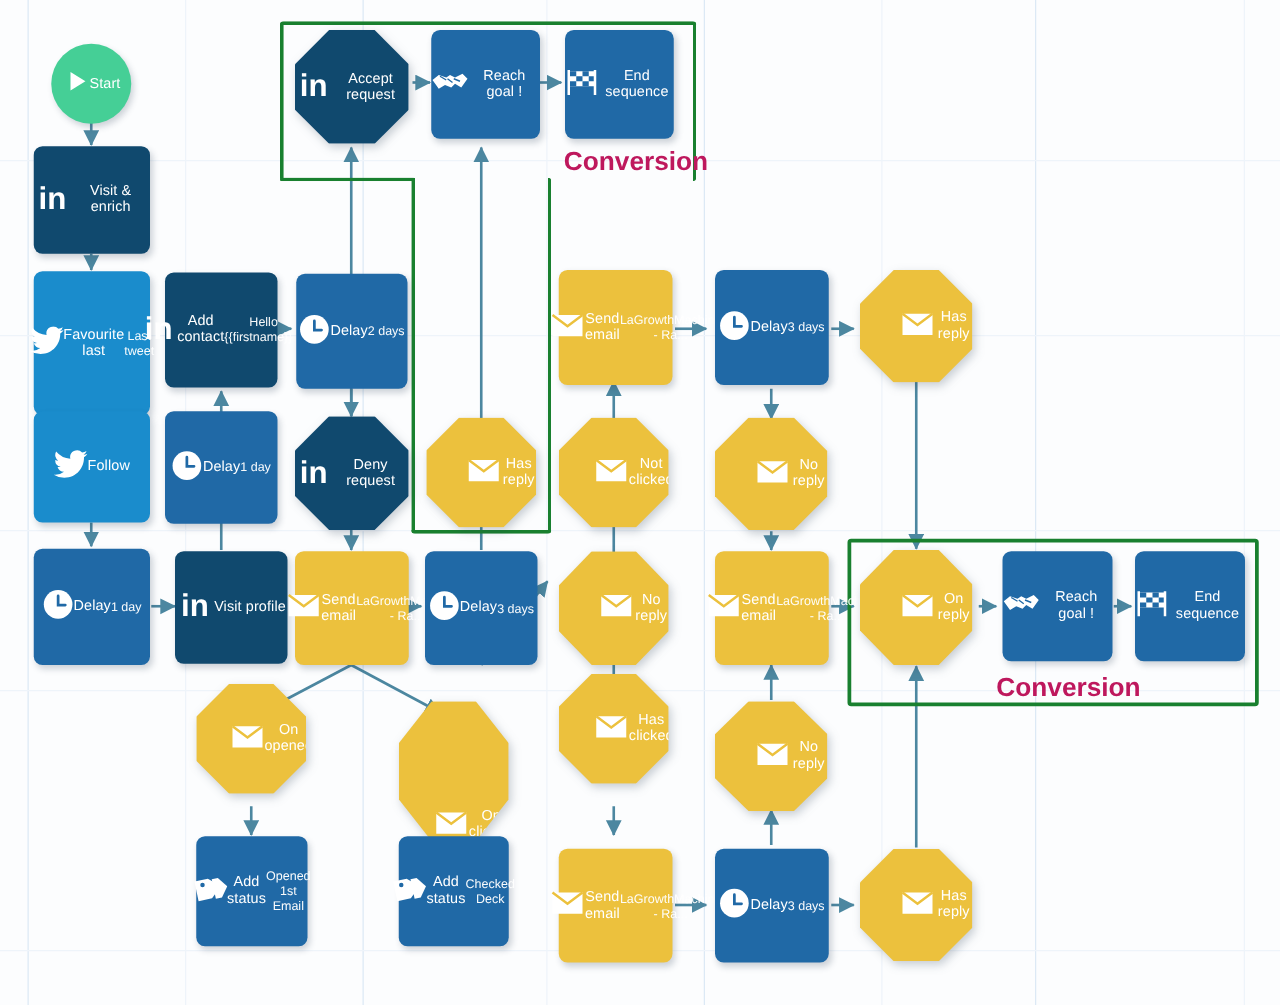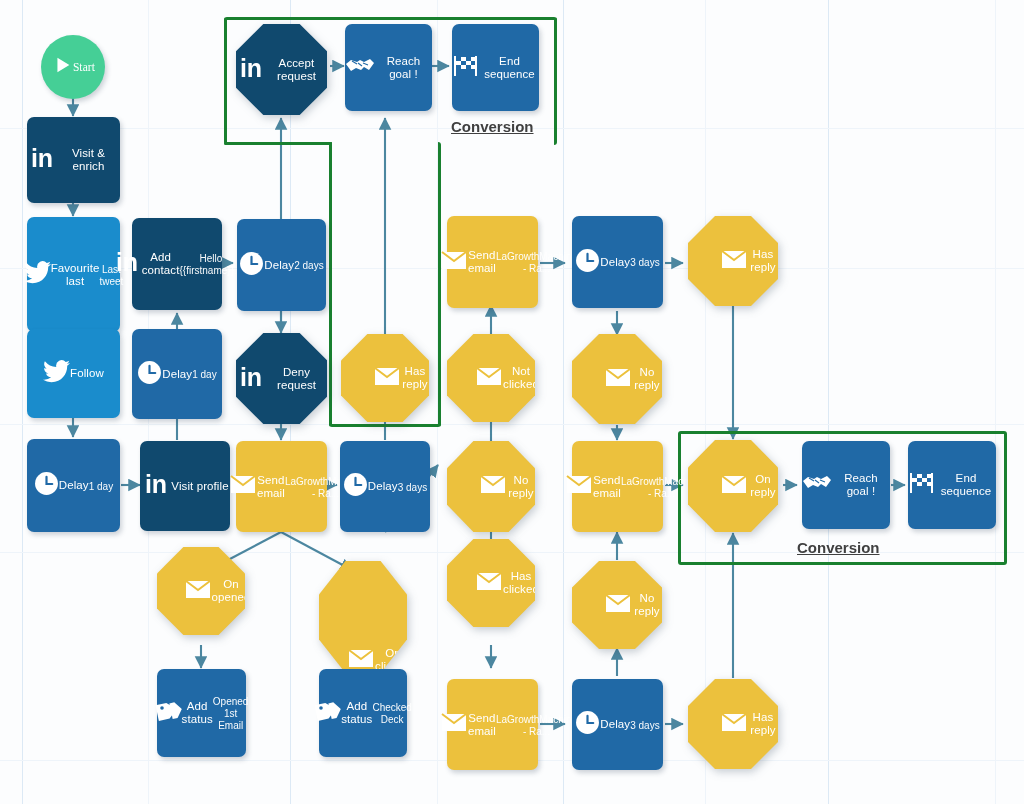--- a/index.html
+++ b/index.html
@@ -20,23 +20,22 @@
   .gridline.v { width:1px; top:0; bottom:0; }
   .gridline.h { height:1px; left:0; right:0; }
   .gridline.faint { background:#eef4fa; }
 
   
   #edges { position:absolute; left:0; top:0; width:1024px; height:804px; pointer-events:none; }
 
   
   .group-box { position:absolute; border:3px solid #19802f; border-radius:3px; }
   .group-label {
-    position:absolute; color:#404040; font-weight:bold; font-size:15px;
+    position:absolute; color:#be185d; font-weight:bold; font-size:21px;
     white-space:nowrap;
-    text-decoration:underline;
   }
 
   
   .node {
     position:absolute;
     display:flex; flex-direction:row;
     align-items:center; justify-content:center;
     color:#ffffff; text-align:center;
     box-shadow:2px 3px 5px rgba(40,60,80,0.22);
   }
@@ -163,21 +162,21 @@
   </svg>
 
   <div class="group-box" style="left:224px; top:17px; width:333px; height:128px; border-bottom:none;"></div>
   <div class="group-box" style="left:224px; top:142px; width:108px; height:6px; border-top:3px solid #19802f; border-left:none; border-right:none; border-bottom:none; height:0;"></div>
   <div class="group-box" style="left:329px; top:142px; width:112px; height:285px; border-top:none;"></div>
   <div class="group-label" style="left:451px; top:118px;">Conversion</div>
 
   <div class="group-box" style="left:678px; top:431px; width:329px; height:134px;"></div>
   <div class="group-label" style="left:797px; top:539px;">Conversion</div>
 
-  <div class="node shape-circle c-green" style="left:41px; top:35px; width:64px; height:64px;font-family:Liberation Serif, serif;">
+  <div class="node shape-circle c-green" style="left:41px; top:35px; width:64px; height:64px;">
     <span class="glyph">
       <svg class="ic" width="22" height="22" viewBox="0 0 24 24">
           <path d="M7 4 L20 12 L7 20 Z" fill="#fff"></path>
         </svg>
     </span>
     <span class="ttl start-label">Start</span>
   </div>
 
   <div class="node shape-rect c-navy" style="left:27px; top:117px; width:93px; height:86px;">
     <span class="glyph">

